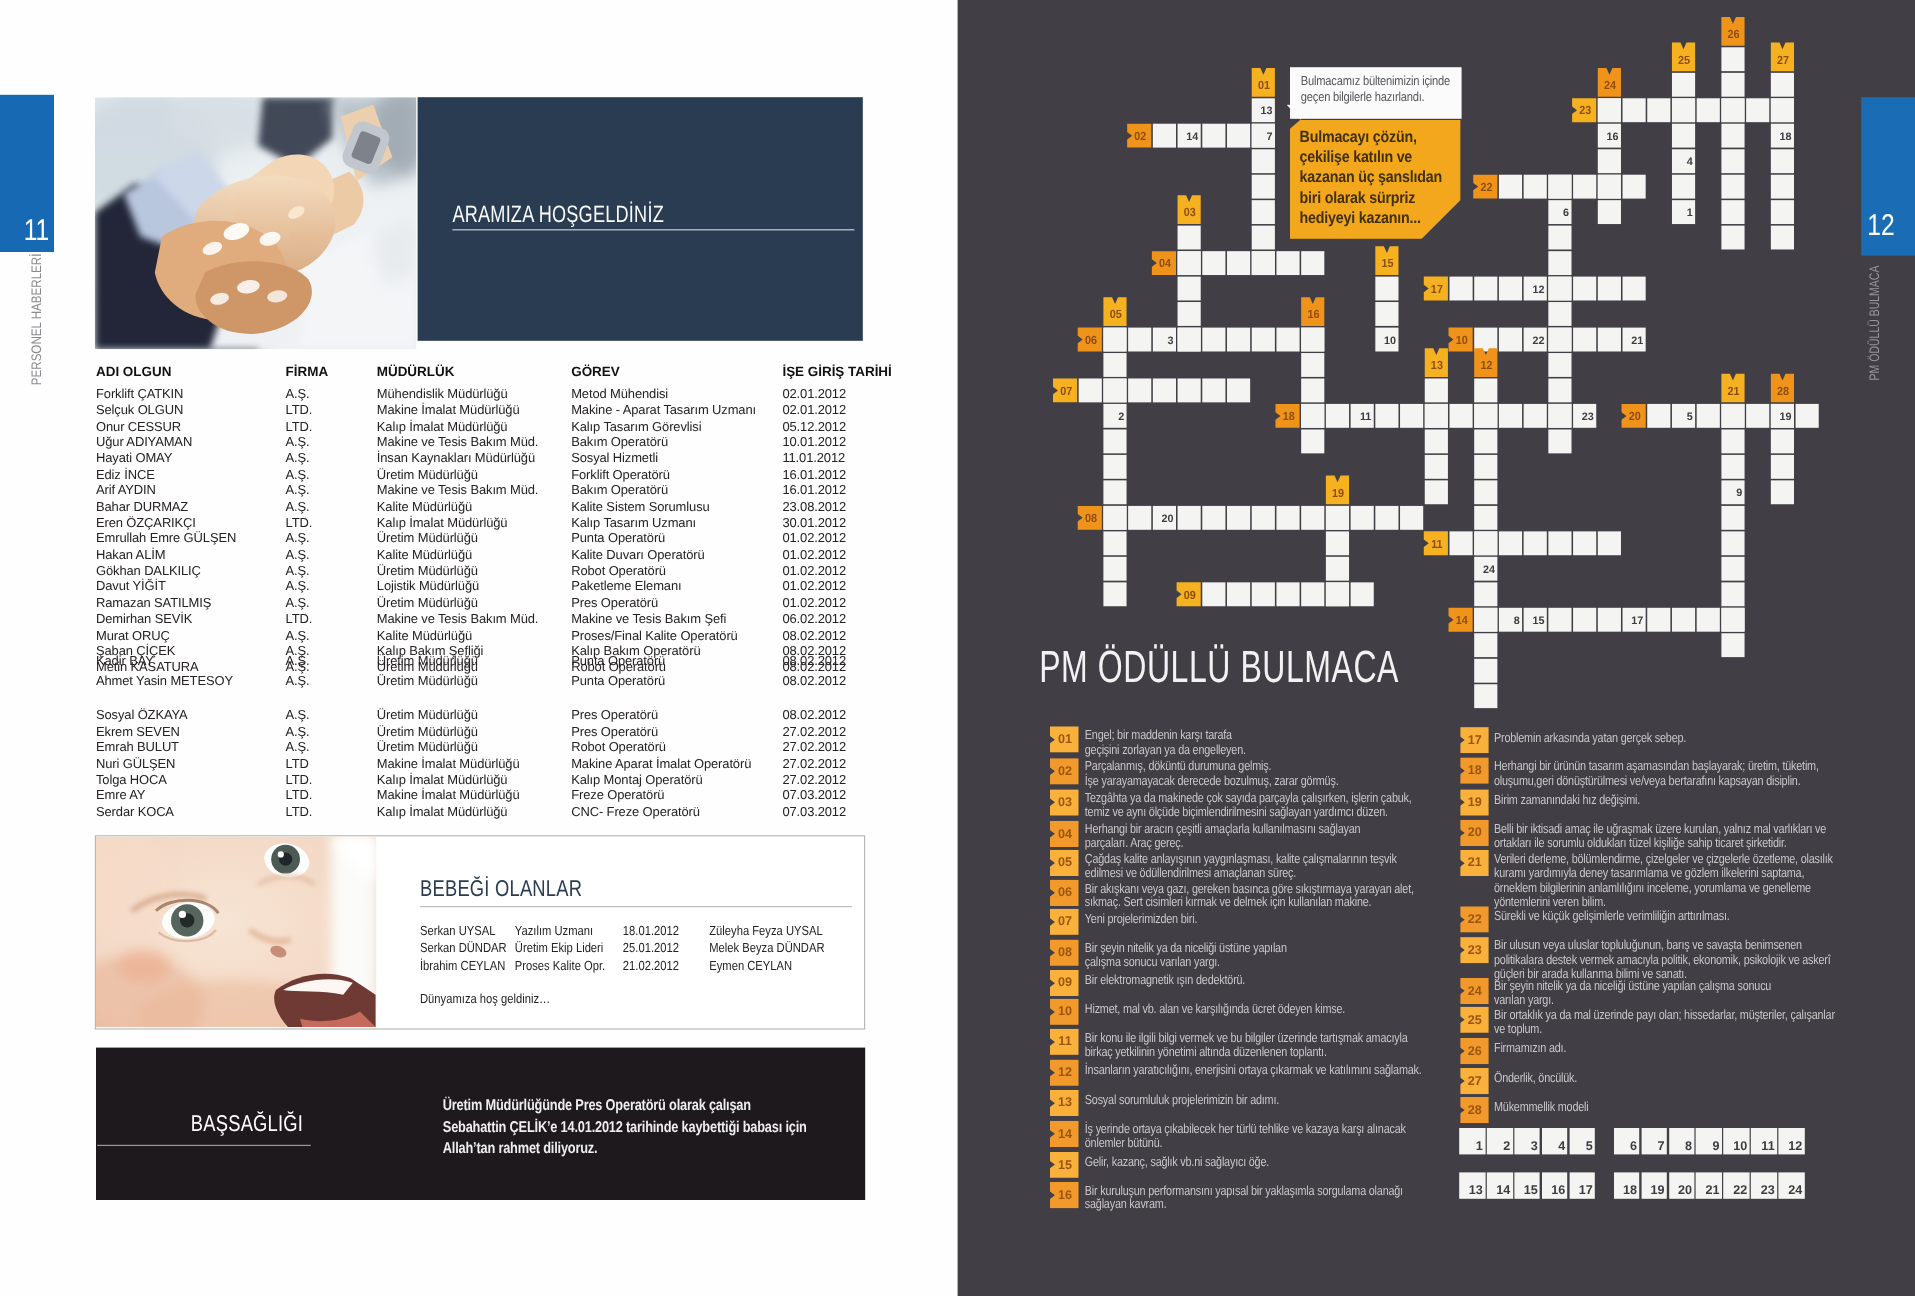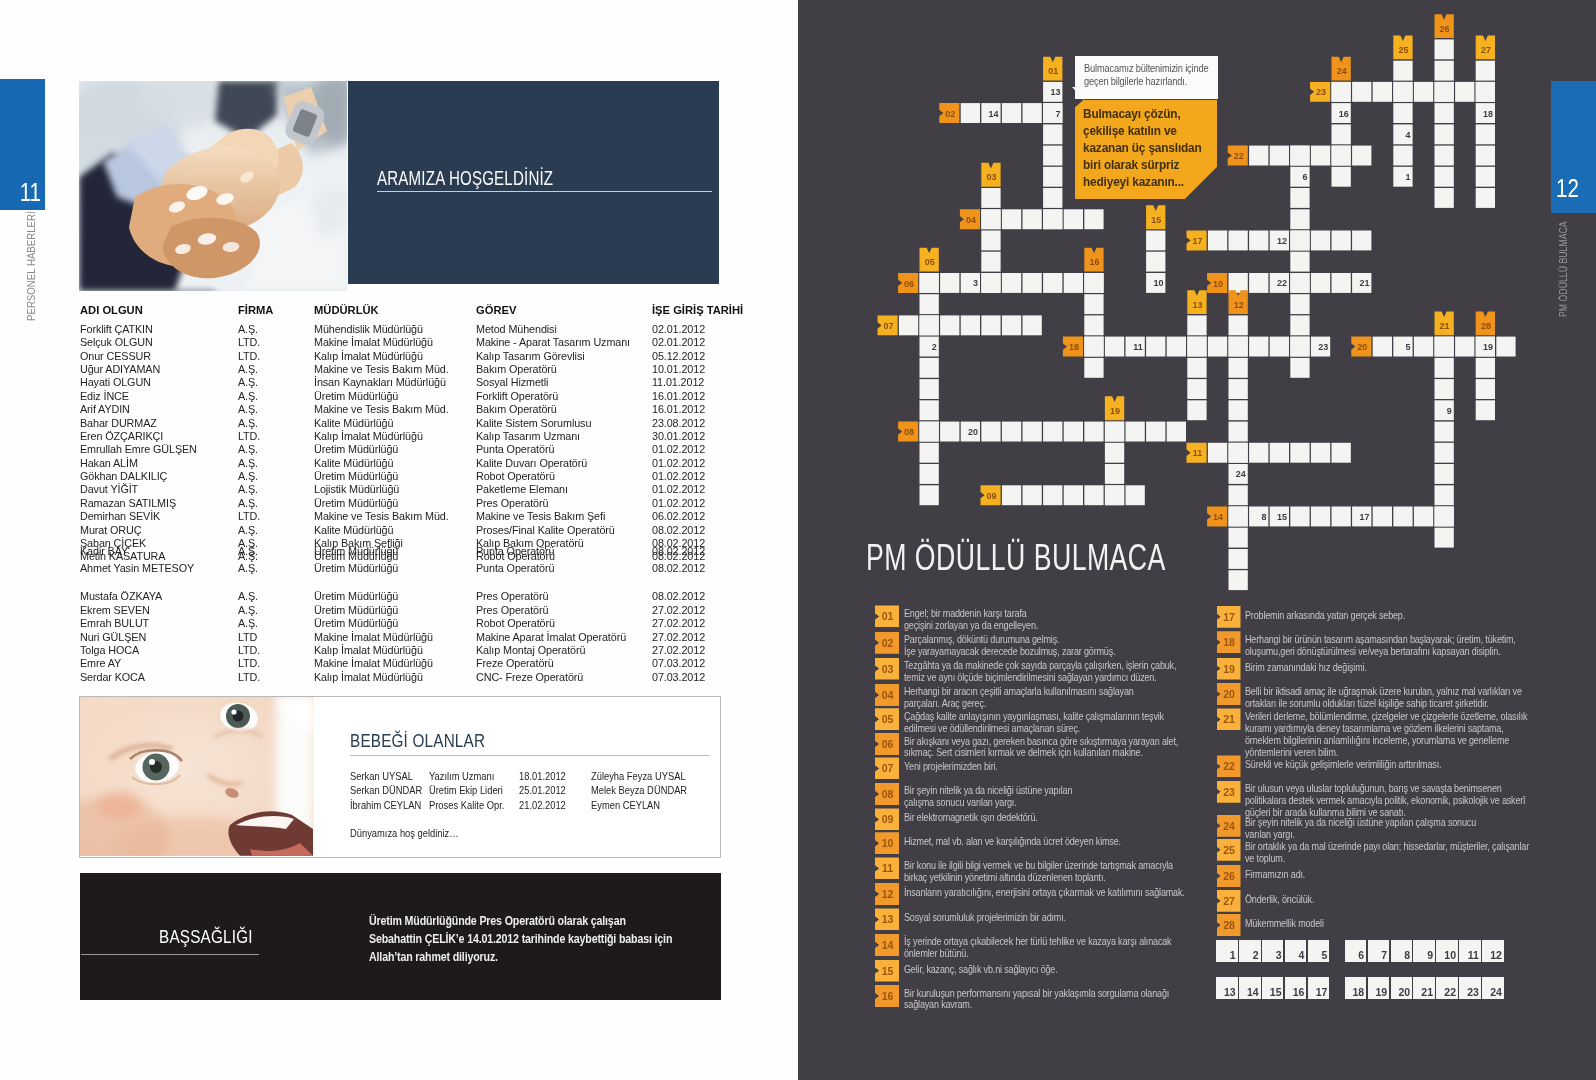--- a/index.html
+++ b/index.html
@@ -113,21 +113,21 @@
     <span style="left:652px">05.12.2012</span>
   </div>
 <div class="trow" style="top:362.9px">
     <span style="left:80px">Uğur ADIYAMAN</span>
     <span style="left:238px">A.Ş.</span>
     <span style="left:314px">Makine ve Tesis Bakım Müd.</span>
     <span style="left:476px">Bakım Operatörü</span>
     <span style="left:652px">10.01.2012</span>
   </div>
 <div class="trow" style="top:376.3px">
-    <span style="left:80px">Hayati OLGUN</span>
+    <span style="left:80px">Hayati OMAY</span>
     <span style="left:238px">A.Ş.</span>
     <span style="left:314px">İnsan Kaynakları Müdürlüğü</span>
     <span style="left:476px">Sosyal Hizmetli</span>
     <span style="left:652px">11.01.2012</span>
   </div>
 <div class="trow" style="top:389.7px">
     <span style="left:80px">Ediz İNCE</span>
     <span style="left:238px">A.Ş.</span>
     <span style="left:314px">Üretim Müdürlüğü</span>
     <span style="left:476px">Forklift Operatörü</span>
@@ -225,21 +225,21 @@
     <span style="left:652px">08.02.2012</span>
   </div>
 <div class="trow" style="top:562px">
     <span style="left:80px">Ahmet Yasin METESOY</span>
     <span style="left:238px">A.Ş.</span>
     <span style="left:314px">Üretim Müdürlüğü</span>
     <span style="left:476px">Punta Operatörü</span>
     <span style="left:652px">08.02.2012</span>
   </div>
 <div class="trow" style="top:590.4px">
-    <span style="left:80px">Mustafa ÖZKAYA</span>
+    <span style="left:80px">Sosyal ÖZKAYA</span>
     <span style="left:238px">A.Ş.</span>
     <span style="left:314px">Üretim Müdürlüğü</span>
     <span style="left:476px">Pres Operatörü</span>
     <span style="left:652px">08.02.2012</span>
   </div>
 <div class="trow" style="top:603.8px">
     <span style="left:80px">Ekrem SEVEN</span>
     <span style="left:238px">A.Ş.</span>
     <span style="left:314px">Üretim Müdürlüğü</span>
     <span style="left:476px">Pres Operatörü</span>

